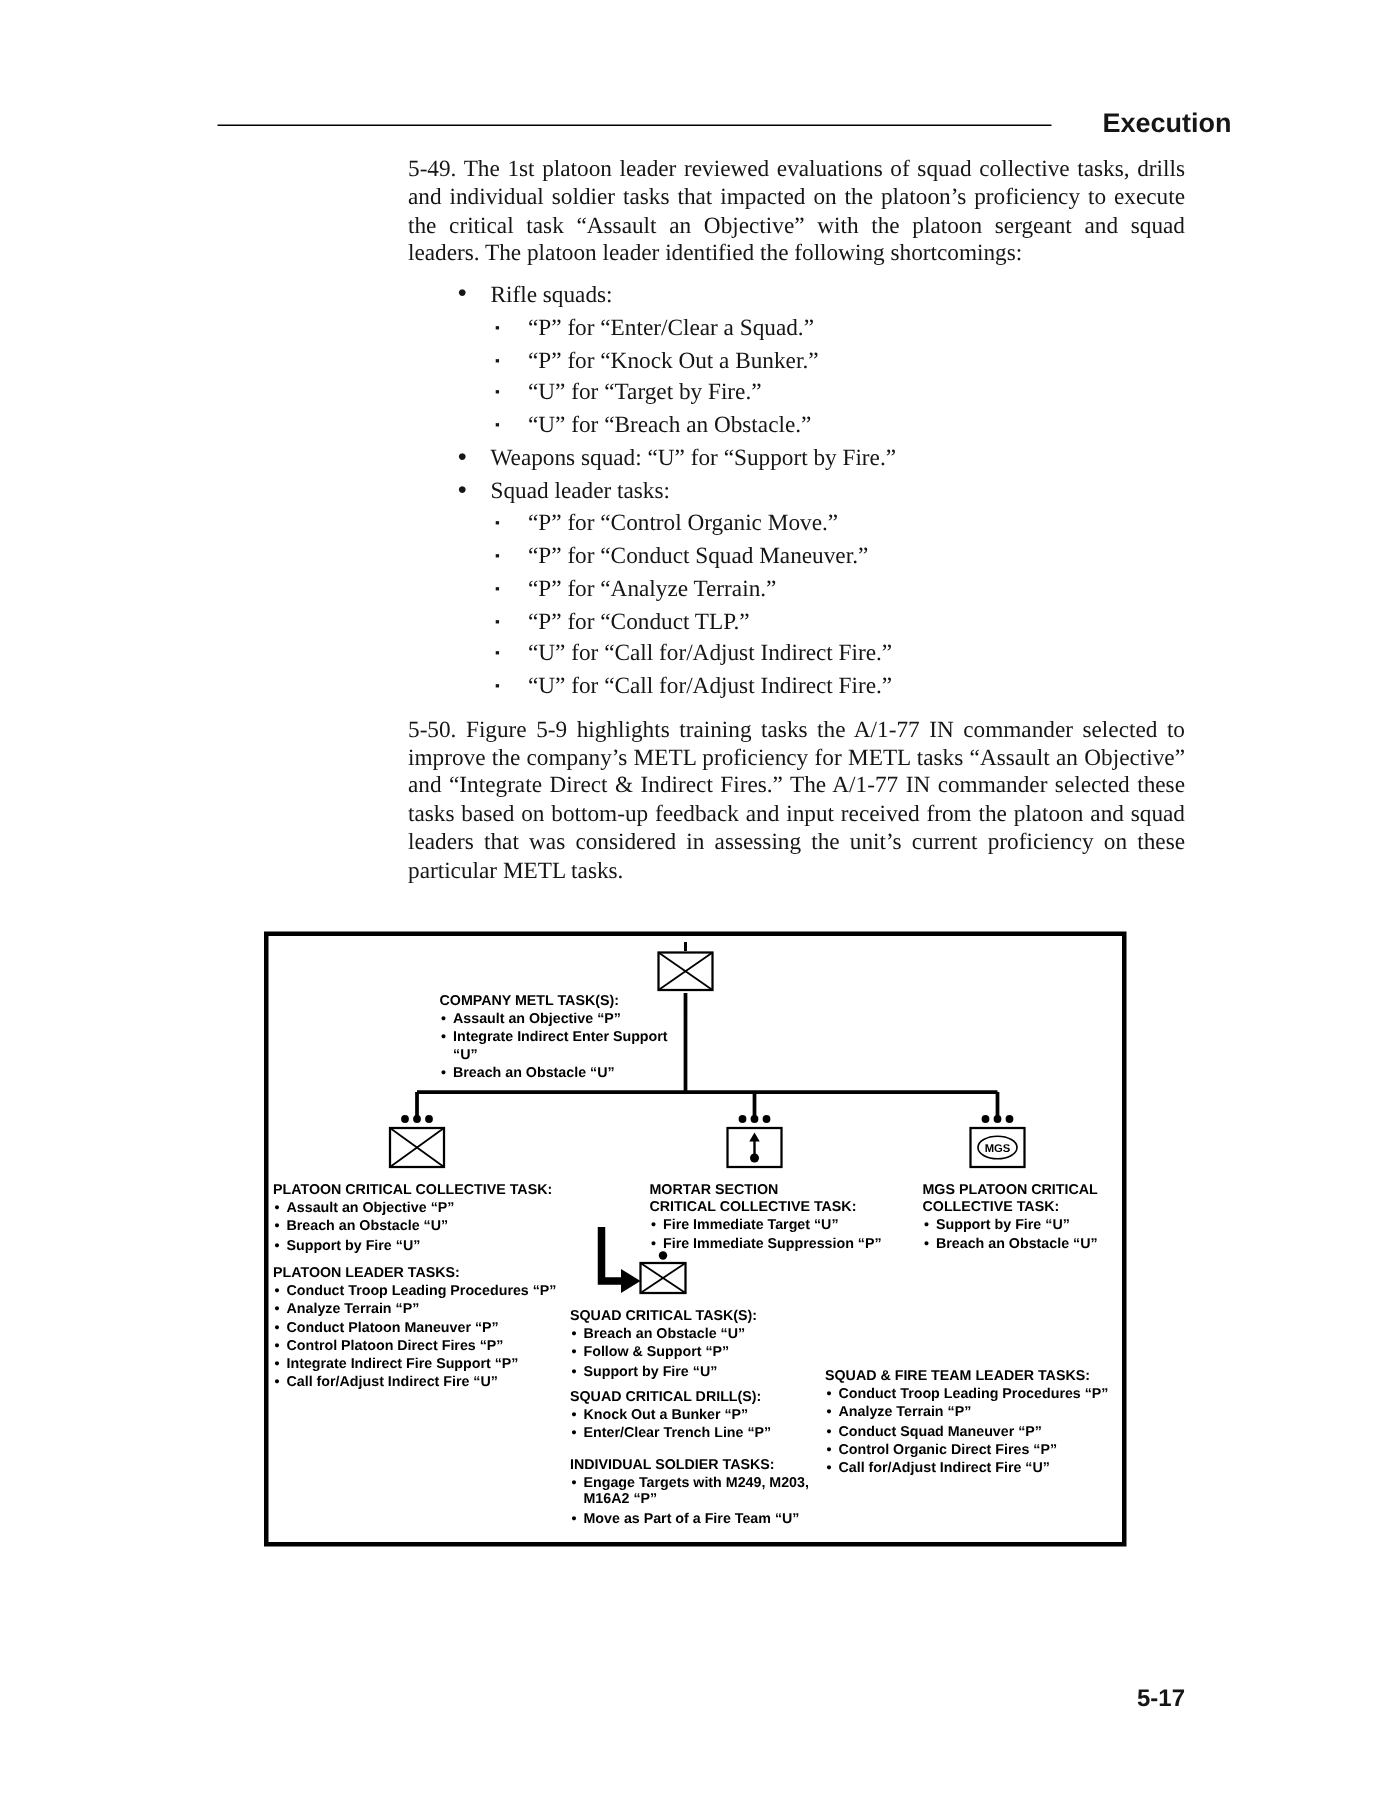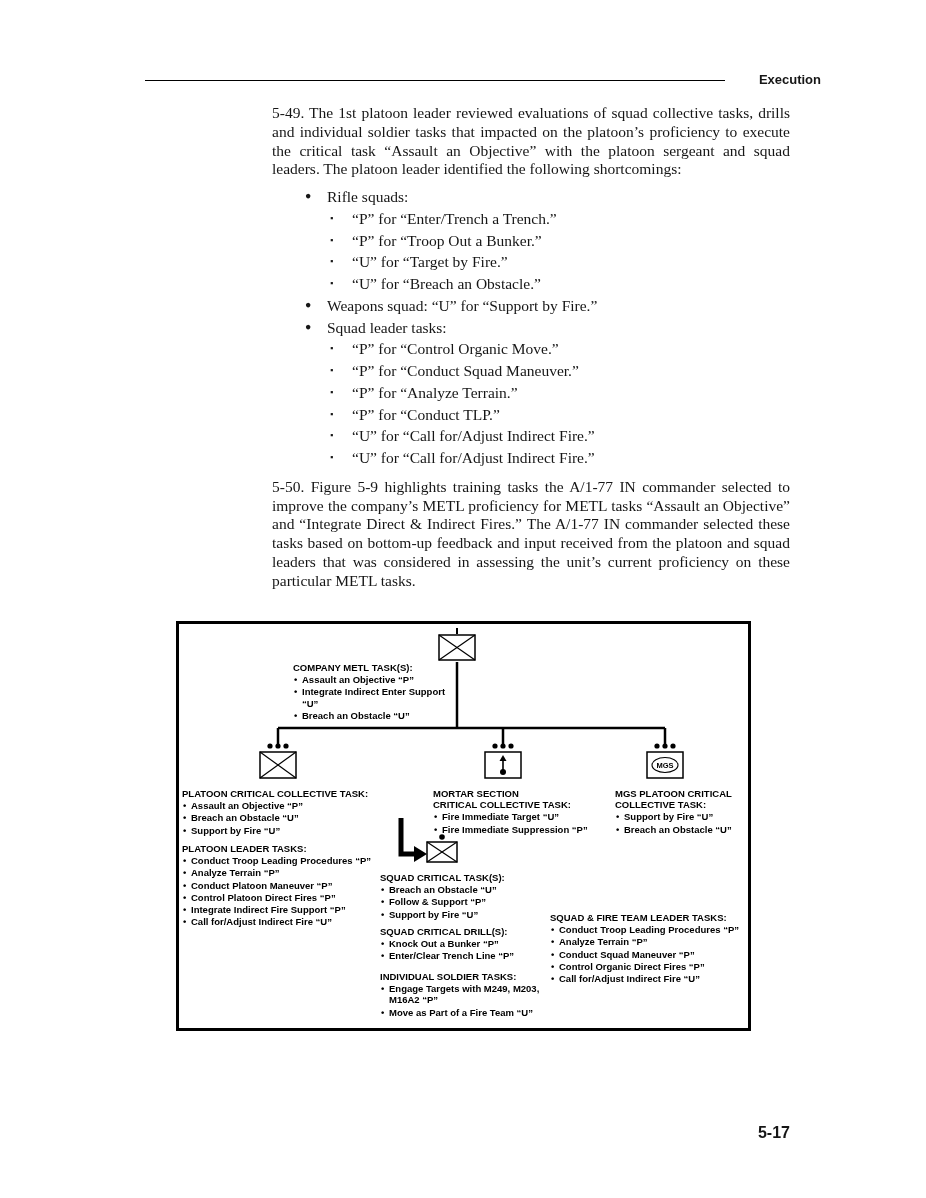--- a/index.html
+++ b/index.html
@@ -5,21 +5,21 @@
   * { margin:0; padding:0; box-sizing:border-box; }
   html,body { background:#ffffff; }
   .page {
     position:relative; width:926px; height:1198px; background:#fff;
     font-family:"Liberation Serif", serif; color:#161616; overflow:hidden;
   }
 
   
   .header { position:absolute; left:145px; top:72px; width:676px; display:flex; align-items:center; }
   .header-rule { flex:1; border-top:1.7px solid #000; margin-top:1px; }
-  .header-title { font-family:"Liberation Sans", sans-serif; font-weight:bold; font-size:13px; padding-left:3px; white-space:nowrap;margin-left:31px; }
+  .header-title { font-family:"Liberation Sans", sans-serif; font-weight:bold; font-size:18px; padding-left:3px; white-space:nowrap;margin-left:31px; }
 
   
   .body-col { position:absolute; left:272px; top:104px; width:518px; font-size:15.5px; line-height:1.21; text-align:justify; }
   .para { margin-bottom:9px; }
   .blist { text-align:left; margin-bottom:10px; }
   .b-main { position:relative; padding-left:55px; margin:3px 0; }
   .b-main .dot { position:absolute; left:33px; top:2px; font-size:10.5px; }
   .b-subs > div { position:relative; padding-left:80px; margin:3px 0; }
   .b-subs > div .blt { position:absolute; left:58px; top:3px; font-size:9px; }
 
@@ -49,22 +49,22 @@
   </div>
 
   <div class="body-col">
     <div class="para">5-49. The 1st platoon leader reviewed evaluations of squad collective tasks, drills and individual soldier tasks that impacted on the platoon’s proficiency to execute the critical task “Assault an Objective” with the platoon sergeant and squad leaders. The platoon leader identified the following shortcomings:</div>
 
     <div class="blist">
       <div class="b-main">
         <span class="dot">●</span><span>Rifle squads:</span>
       </div>
       <div class="b-subs">
-          <div><span class="blt">▪</span><span>“P” for “Enter/Trench a Trench.”</span></div>
-          <div><span class="blt">▪</span><span>“P” for “Troop Out a Bunker.”</span></div>
+          <div><span class="blt">▪</span><span>“P” for “Enter/Clear a Squad.”</span></div>
+          <div><span class="blt">▪</span><span>“P” for “Knock Out a Bunker.”</span></div>
           <div><span class="blt">▪</span><span>“U” for “Target by Fire.”</span></div>
           <div><span class="blt">▪</span><span>“U” for “Breach an Obstacle.”</span></div>
         </div>
 
       <div class="b-main">
         <span class="dot">●</span><span>Weapons squad:  “U” for “Support by Fire.”</span>
       </div>
 
       <div class="b-main">
         <span class="dot">●</span><span>Squad leader tasks:</span>

